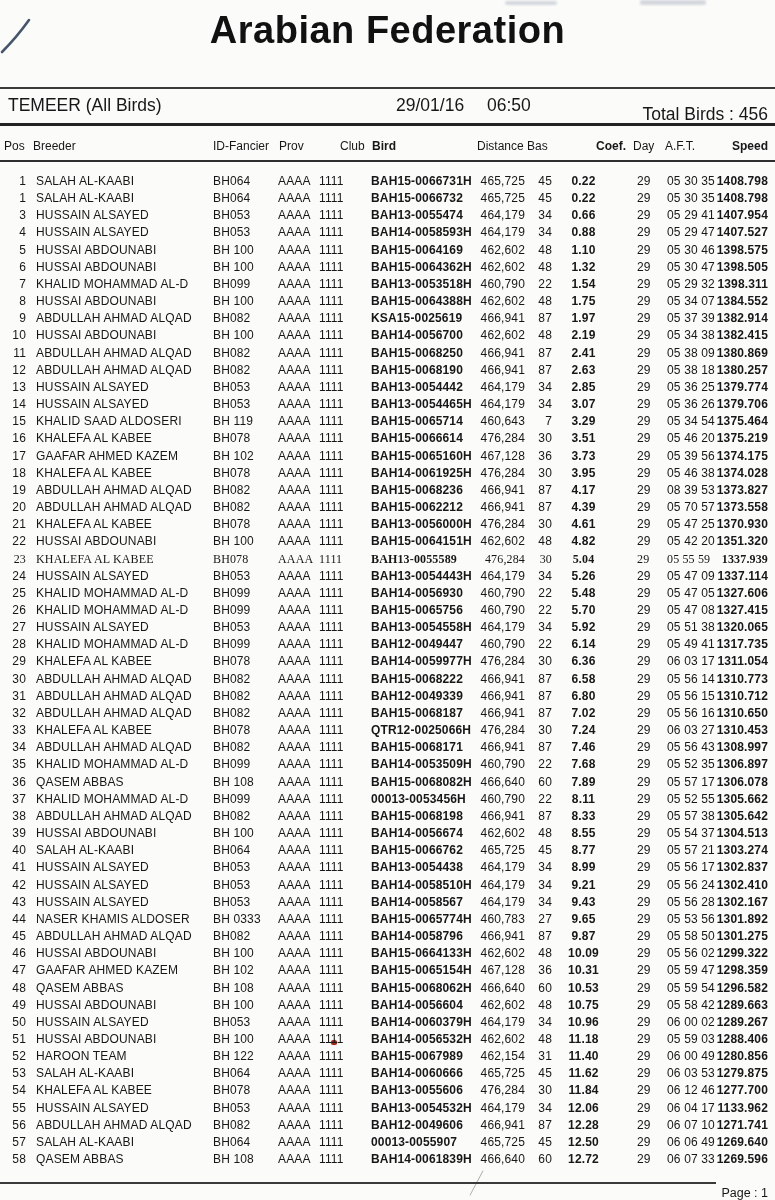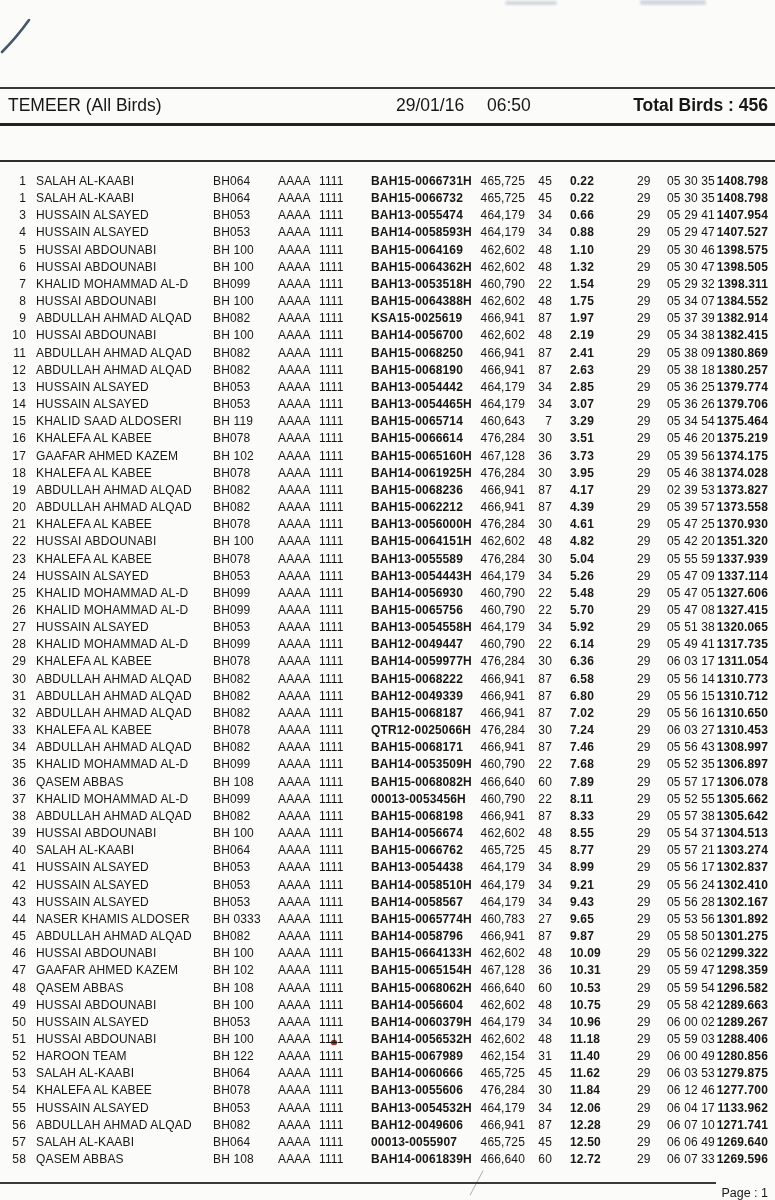--- a/index.html
+++ b/index.html
@@ -18,21 +18,21 @@
   .rule{position:absolute;left:0;background:#2b2b2b;}
   .rule-top{top:87px;width:775px;height:2px;background:#3a3a3a;}
   .rule-thick{top:123px;width:775px;height:3px;background:#222;}
   .rule-header{top:160px;width:775px;height:2px;background:#2e2e2e;}
   .rule-bottom{top:1182px;width:716px;height:2px;background:#3a3a3a;}
   
   .info-bar{position:absolute;top:95px;left:0;width:775px;height:24px;font-size:17.5px;}
   .info-left{position:absolute;left:8px;top:0;}
   .info-date{position:absolute;left:396px;top:0;}
   .info-time{position:absolute;left:487px;top:0;}
-  .info-right{position:absolute;right:7px;top:0;font-weight:bold;}
+  .info-right{position:absolute;right:7px;top:9px;}
   
   .col-headers{position:absolute;top:139px;left:0;width:775px;height:16px;font-size:12px;}
   .col-headers span{position:absolute;top:0;white-space:nowrap;}
   .h-pos{left:4px;}
   .h-breeder{left:33px;}
   .h-idf{left:213px;}
   .h-prov{left:279px;}
   .h-club{left:340px;}
   .h-bird{left:372px;font-weight:bold;}
   .h-dist{left:477px;}
@@ -46,21 +46,21 @@
   .row{position:absolute;left:0;width:775px;height:17px;font-size:12px;letter-spacing:.15px;}
   .cell{position:absolute;top:0;white-space:nowrap;}
   .c-pos{left:0;width:26px;text-align:right;}
   .c-breeder{left:36px;width:175px;}
   .c-idf{left:213px;width:64px;}
   .c-prov{left:278px;width:56px;}
   .c-club{left:319px;width:34px;}
   .c-bird{left:371px;width:112px;font-weight:bold;}
   .c-dist{left:452px;width:73px;text-align:right;}
   .c-bas{left:528px;width:24px;text-align:right;}
-  .c-coef{left:570px;width:55px;text-align:left;font-weight:bold;}
+  .c-coef{left:556px;width:55px;text-align:center;font-weight:bold;}
   .c-day{left:637px;width:24px;}
   .c-aft{left:667px;width:50px;}
   .c-speed{left:716px;width:52px;text-align:right;font-weight:bold;}
   
   .page-label{position:absolute;top:1186px;right:7px;font-size:12.5px;}
   
   .pen-mark{position:absolute;left:0;top:12px;width:40px;height:44px;}
   .red-dot{
     position:absolute;left:331px;top:1040px;width:6px;height:5px;border-radius:50%;
     background:#9e2b16;box-shadow:0 0 1px #9e2b16;
@@ -79,32 +79,47 @@
 <div class="sheet">
 
   <svg class="pen-mark" viewBox="0 0 40 44">
     <path d="M2,40 C8,34 19,22 29,8" stroke="#47566b" stroke-width="2.6" fill="none" stroke-linecap="round"></path>
   </svg>
   <div class="speck speck-1"></div>
   <div class="speck speck-2"></div>
   <div class="red-dot"></div>
   <div class="scratch"></div>
 
+  <div class="doc-title">Arabian Federation</div>
 
   <div class="rule rule-top"></div>
 
   <div class="info-bar">
     <span class="info-left">TEMEER (All Birds)</span>
     <span class="info-date">29/01/16</span>
     <span class="info-time">06:50</span>
     <span class="info-right">Total Birds : 456</span>
   </div>
 
   <div class="rule rule-thick"></div>
 
+  <div class="col-headers">
+    <span class="h-pos">Pos</span>
+    <span class="h-breeder">Breeder</span>
+    <span class="h-idf">ID-Fancier</span>
+    <span class="h-prov">Prov</span>
+    <span class="h-club">Club</span>
+    <span class="h-bird">Bird</span>
+    <span class="h-dist">Distance</span>
+    <span class="h-bas">Bas</span>
+    <span class="h-coef">Coef.</span>
+    <span class="h-day">Day</span>
+    <span class="h-aft">A.F.T.</span>
+    <span class="h-speed">Speed</span>
+  </div>
 
   <div class="rule rule-header"></div>
 
   <div class="rows">
       <div class="row" style="top: 0px;">
         <span class="cell c-pos">1</span>
         <span class="cell c-breeder">SALAH AL-KAABI</span>
         <span class="cell c-idf">BH064</span>
         <span class="cell c-prov">AAAA</span>
         <span class="cell c-club">1111</span>
@@ -358,35 +373,35 @@
         <span class="cell c-pos">19</span>
         <span class="cell c-breeder">ABDULLAH AHMAD ALQAD</span>
         <span class="cell c-idf">BH082</span>
         <span class="cell c-prov">AAAA</span>
         <span class="cell c-club">1111</span>
         <span class="cell c-bird">BAH15-0068236</span>
         <span class="cell c-dist">466,941</span>
         <span class="cell c-bas">87</span>
         <span class="cell c-coef">4.17</span>
         <span class="cell c-day">29</span>
-        <span class="cell c-aft">02 39 53</span>
+        <span class="cell c-aft">08 39 53</span>
         <span class="cell c-speed">1373.827</span>
       </div>
       <div class="row" style="top: 326.04px;">
         <span class="cell c-pos">20</span>
         <span class="cell c-breeder">ABDULLAH AHMAD ALQAD</span>
         <span class="cell c-idf">BH082</span>
         <span class="cell c-prov">AAAA</span>
         <span class="cell c-club">1111</span>
         <span class="cell c-bird">BAH15-0062212</span>
         <span class="cell c-dist">466,941</span>
         <span class="cell c-bas">87</span>
         <span class="cell c-coef">4.39</span>
         <span class="cell c-day">29</span>
-        <span class="cell c-aft">05 39 57</span>
+        <span class="cell c-aft">05 70 57</span>
         <span class="cell c-speed">1373.558</span>
       </div>
       <div class="row" style="top: 343.2px;">
         <span class="cell c-pos">21</span>
         <span class="cell c-breeder">KHALEFA AL KABEE</span>
         <span class="cell c-idf">BH078</span>
         <span class="cell c-prov">AAAA</span>
         <span class="cell c-club">1111</span>
         <span class="cell c-bird">BAH13-0056000H</span>
         <span class="cell c-dist">476,284</span>
@@ -403,21 +418,21 @@
         <span class="cell c-prov">AAAA</span>
         <span class="cell c-club">1111</span>
         <span class="cell c-bird">BAH15-0064151H</span>
         <span class="cell c-dist">462,602</span>
         <span class="cell c-bas">48</span>
         <span class="cell c-coef">4.82</span>
         <span class="cell c-day">29</span>
         <span class="cell c-aft">05 42 20</span>
         <span class="cell c-speed">1351.320</span>
       </div>
-      <div class="row" style="top: 377.52px;">
+      <div class="row" style="top: 377.52px; font-family: Liberation Serif, serif;">
         <span class="cell c-pos">23</span>
         <span class="cell c-breeder">KHALEFA AL KABEE</span>
         <span class="cell c-idf">BH078</span>
         <span class="cell c-prov">AAAA</span>
         <span class="cell c-club">1111</span>
         <span class="cell c-bird">BAH13-0055589</span>
         <span class="cell c-dist">476,284</span>
         <span class="cell c-bas">30</span>
         <span class="cell c-coef">5.04</span>
         <span class="cell c-day">29</span>

